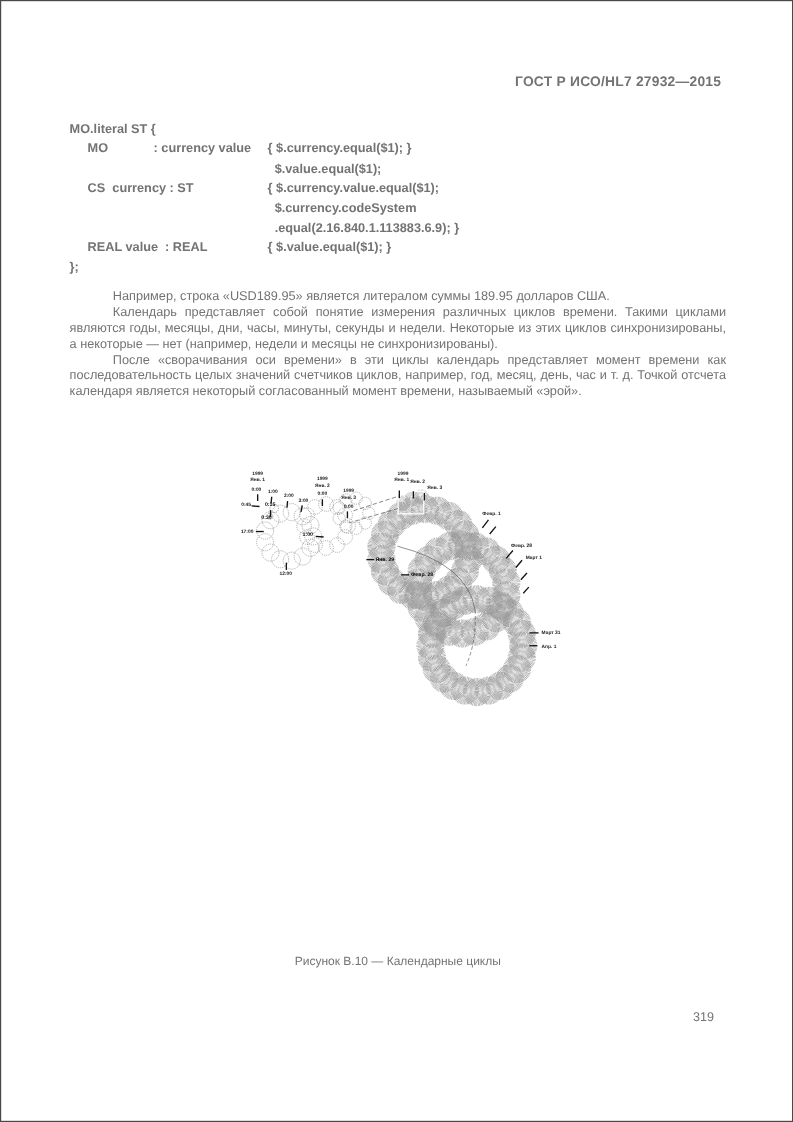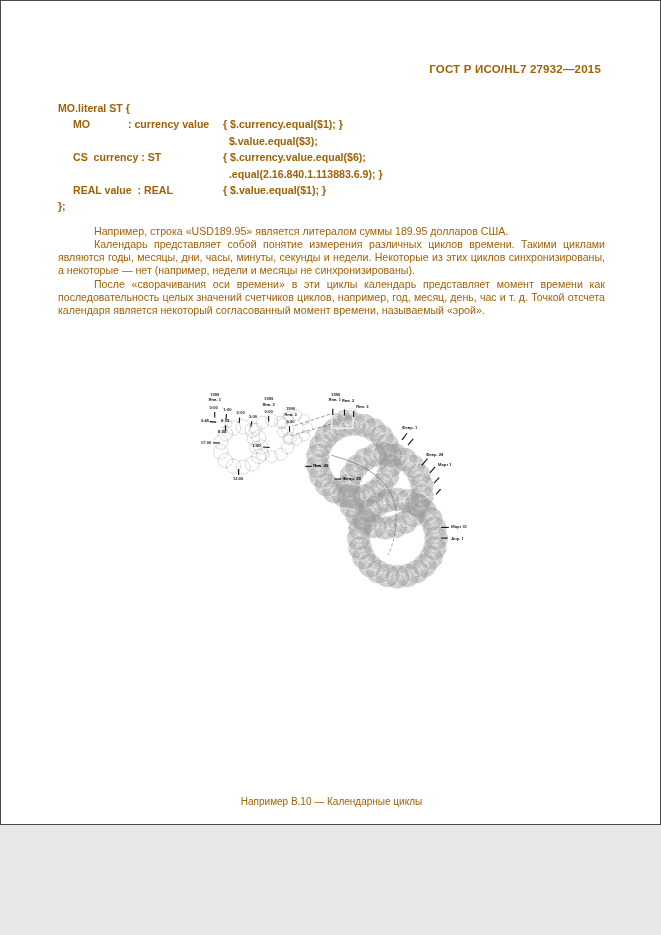--- a/index.html
+++ b/index.html
@@ -1,19 +1,19 @@
 <!DOCTYPE html>
 <html><head>
 <meta charset="utf-8">
 <style>
   html,body{margin:0;padding:0;background:#e8e8e8;}
   .page{
-    position:relative;width:661px;height:825px;margin:0 auto;background:#fff;
+    position:relative;width:661px;height:935px;margin:0 auto;background:#fff;
     border:1px solid #4a4a4a;box-sizing:border-box;overflow:hidden;
-    font-family:"Liberation Sans",sans-serif;color:#a16207;
+    font-family:"Liberation Sans",sans-serif;color:#737373;
   }
   .header{position:absolute;top:62px;right:59px;font-weight:bold;font-size:11.5px;letter-spacing:.2px;}
   .body{position:absolute;top:89px;left:57px;width:547px;font-size:10.6px;line-height:13.2px;text-align:justify;}
   .body p{margin:0;}
   .h{text-align:left;padding-left:36px;}
   .para{text-indent:36px;}
   .bold{font-weight:bold;}
   .code{margin:10px 0 10px 0;text-align:left;font-size:10.6px;}
   .code-line{display:flex;line-height:16.4px;padding-left:15px;white-space:pre;font-weight:bold;}
   .code-line.noind{padding-left:0;}
@@ -29,22 +29,23 @@
 </head>
 <body>
 
 <div class="page">
   <div class="header">ГОСТ Р ИСО/HL7 27932—2015</div>
 
   <div class="body">
     <div class="code" id="code-block">
         <div class="code-line noind"><span>MO.literal ST {</span></div>
         <div class="code-line"><span class="c1">MO</span><span class="c2">: currency value</span><span>{ $.currency.equal($1); }</span></div>
-        <div class="code-line"><span class="cleft"></span><span>  $.value.equal($3);</span></div>
-        <div class="code-line"><span class="cleft">CS  currency : ST</span><span>{ $.currency.value.equal($6);</span></div>
+        <div class="code-line"><span class="cleft"></span><span>  $.value.equal($1);</span></div>
+        <div class="code-line"><span class="cleft">CS  currency : ST</span><span>{ $.currency.value.equal($1);</span></div>
+        <div class="code-line"><span class="cleft"></span><span>  $.currency.codeSystem</span></div>
         <div class="code-line"><span class="cleft"></span><span>  .equal(2.16.840.1.113883.6.9); }</span></div>
         <div class="code-line"><span class="cleft">REAL value  : REAL</span><span>{ $.value.equal($1); }</span></div>
         <div class="code-line noind"><span>};</span></div>
       </div>
     <p class="para">Например, строка «USD189.95» является литералом суммы 189.95 долларов США.</p>
     <p class="para">Календарь представляет собой понятие измерения различных циклов времени. Такими циклами являются годы, месяцы, дни, часы, минуты, секунды и недели. Некоторые из этих циклов синхронизированы, а некоторые — нет (например, недели и месяцы не синхронизированы).</p>
     <p class="para">После «сворачивания оси времени» в эти циклы календарь представляет момент времени как последовательность целых значений счетчиков циклов, например, год, месяц, день, час и т. д. Точкой отсчета календаря является некоторый согласованный момент времени, называемый «эрой».</p>
   </div>
 
   <div class="figure">
@@ -278,15 +279,15 @@
         <text x="469" y="467" text-anchor="start" class="flbl">Февр. 1</text>
         <text x="516" y="520" text-anchor="start" class="flbl">Февр. 28</text>
         <text x="540" y="539" text-anchor="start" class="flbl">Март 1</text>
         <text x="566" y="662" text-anchor="start" class="flbl">Март 31</text>
         <text x="566" y="685" text-anchor="start" class="flbl">Апр. 1</text>
         <text x="294" y="542" text-anchor="start" class="flbl dark">Янв. 29</text>
         <text x="352" y="567" text-anchor="start" class="flbl dark">Февр. 28</text>
       </svg>
   </div>
 
-  <div class="caption">Например В.10 — Календарные циклы</div>
+  <div class="caption">Рисунок В.10 — Календарные циклы</div>
   <div class="page-number">319</div>
 </div>
 
 </body></html>

